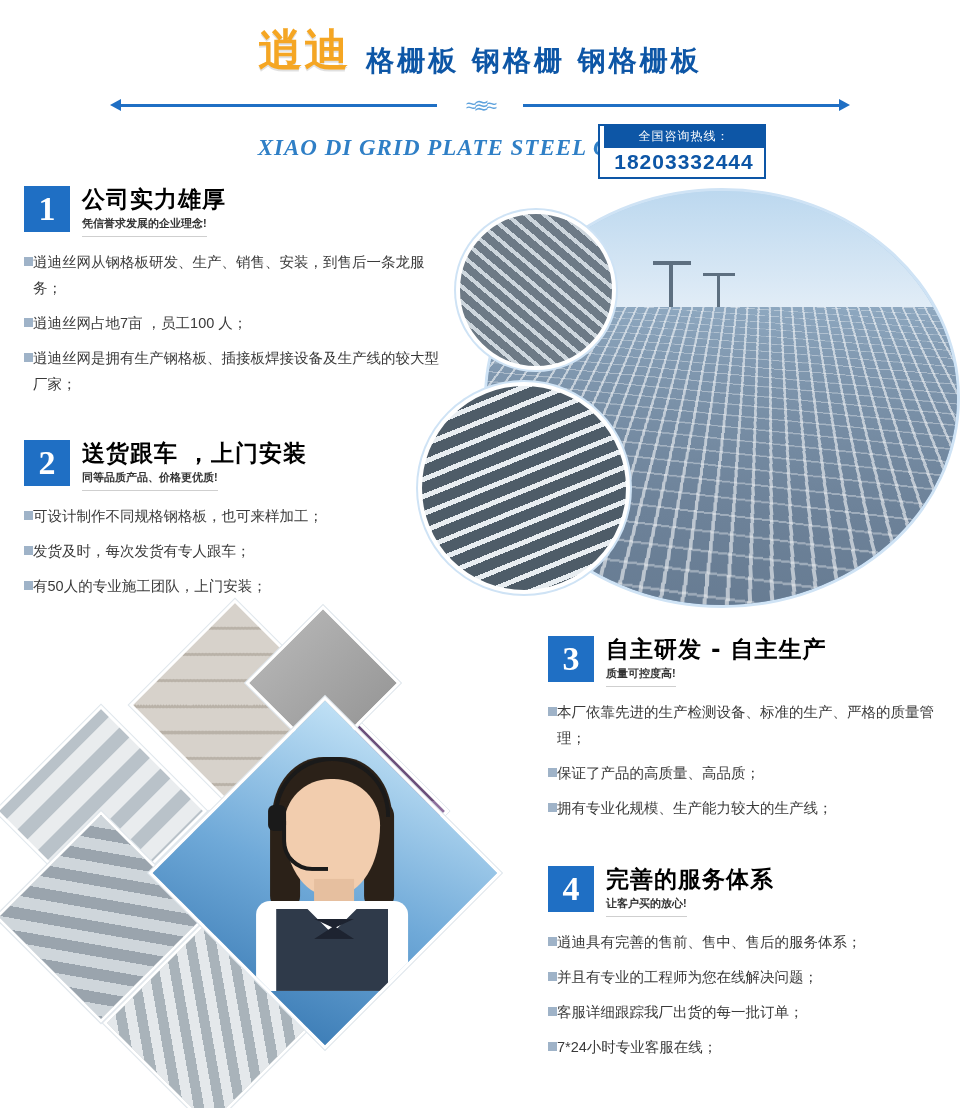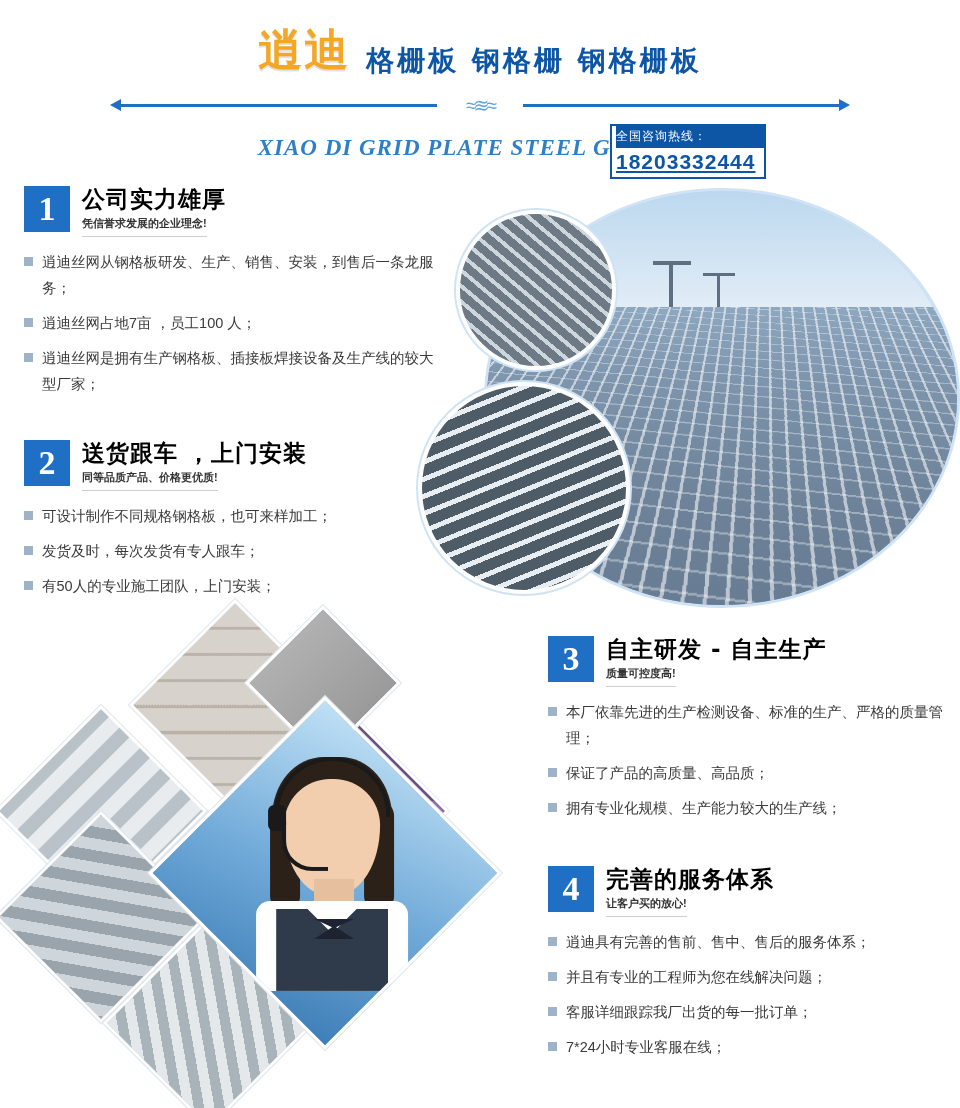--- a/index.html
+++ b/index.html
@@ -105,40 +105,40 @@
     font-style: italic;
     font-weight: bold;
     font-size: 23px;
     color: #2f7fc6;
     letter-spacing: 1px;
   }
   .hotline-box {
     position: absolute;
     right: 194px;
     top: -2px;
-    width: 156px;
+    width: 168px;
     border: 2px solid #0d56a6;
     background: #ffffff;
+    text-align: center;
     padding: 2px 0 3px 4px;
   }
   .hotline-label {
     background: #0d56a6;
     color: #ffffff;
     font-size: 12px;
     padding: 2px 0 3px 0;
     margin: -2px -0px 2px -0px;
     letter-spacing: 1px;
   }
   .hotline-number {
     color: #0d56a6;
     font-size: 21px;
     font-weight: bold;
     letter-spacing: 1px;
     font-family: "Liberation Sans", sans-serif;
-    text-decoration: underline;
   }
 
   
   .num-head {
     display: flex;
     align-items: flex-start;
     gap: 12px;
   }
   .num-badge {
     width: 46px;
@@ -168,21 +168,20 @@
     color: #333333;
     margin-top: 4px;
     border-bottom: 1px solid #cfcfcf;
     padding-bottom: 5px;
     display: inline-block;
   }
   .bullets { margin-top: 12px; }
   .bullet {
     display: flex;
     align-items: flex-start;
-    gap: 9px;
     font-size: 14.5px;
     color: #3a3a3a;
     line-height: 26px;
     margin-bottom: 9px;
   }
   .bullet .sq {
     width: 9px; height: 9px;
     background: #9fb3c8;
     margin-top: 8px;
     flex: none;

